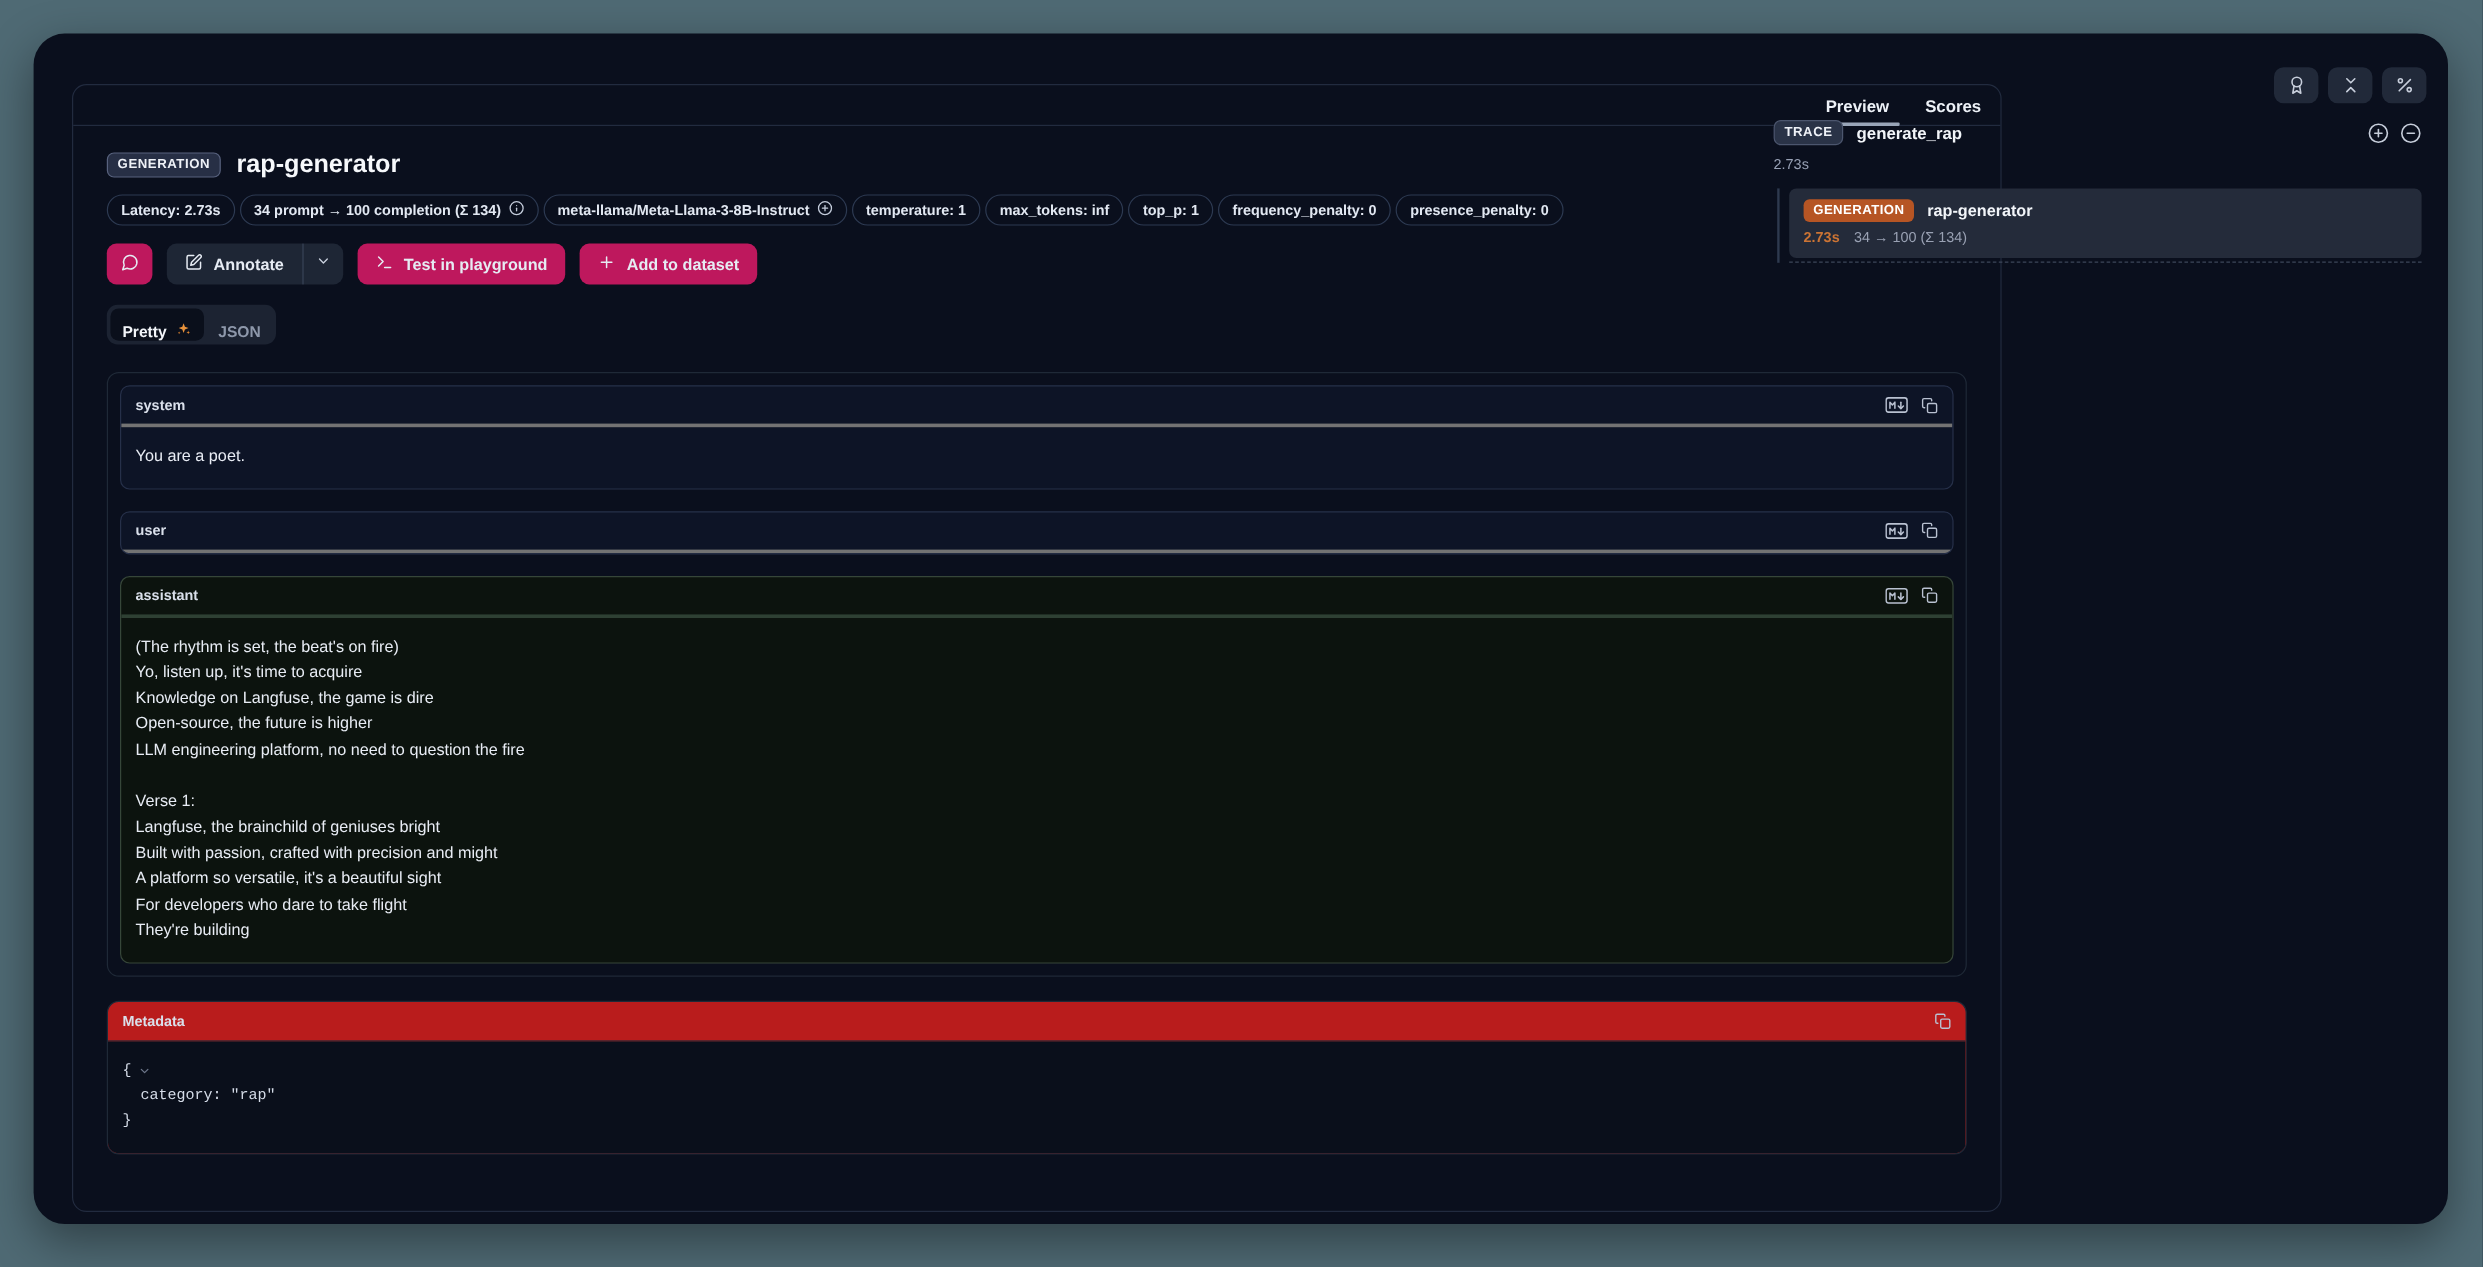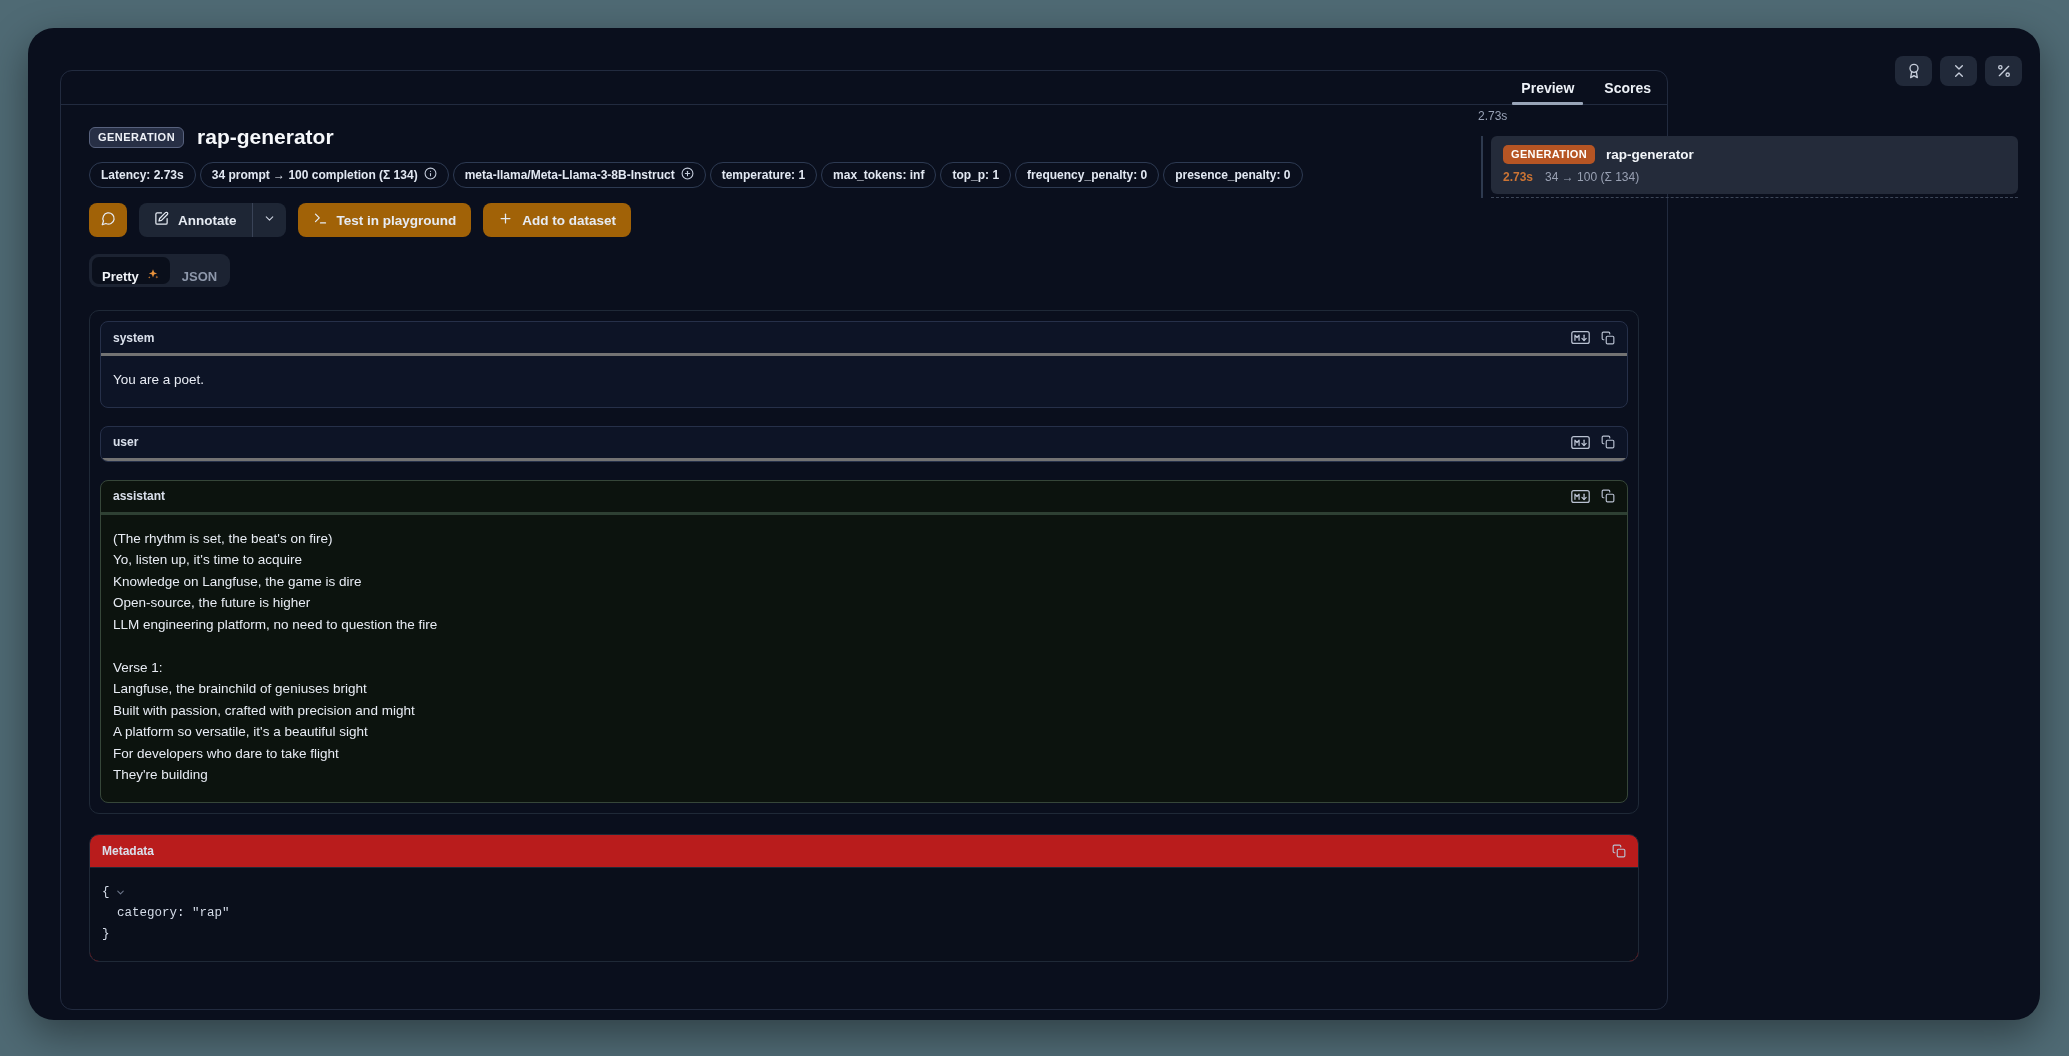--- a/index.html
+++ b/index.html
@@ -55,21 +55,21 @@
   .badges { margin-top:13px; display:flex; flex-wrap:wrap; gap:4px; }
   .badge {
     height:26px; padding:0 11px; border:1px solid #2D3A52; border-radius:13px;
     display:inline-flex; align-items:center; gap:6px;
     font-size:12px; font-weight:600; color:#E2E8F2; white-space:nowrap;
   }
   .badge svg { width:13px; height:13px; color:#C3CBDA; }
 
   .actions { margin-top:15px; display:flex; align-items:center; gap:12px; }
   .btn {
-    height:34px; background:#a16207; border-radius:8px; border:none; cursor:pointer;
+    height:34px; background:#be185d; border-radius:8px; border:none; cursor:pointer;
     color:#E6EBF3; font-family:inherit; font-size:13.5px; font-weight:600;
     display:inline-flex; align-items:center; gap:9px; padding:0 15px;
   }
   .btn svg { width:15px; height:15px; }
   .btn.icon-only { width:38px; padding:0; justify-content:center; }
   .btn-split { display:inline-flex; background:#1E2635; border-radius:8px; height:34px; }
   .btn-split .main-part {
     display:flex; align-items:center; gap:9px; padding:0 15px; cursor:pointer;
     color:#E6EBF3; font-size:13.5px; font-weight:600;
   }
@@ -382,20 +382,39 @@
           </div>
           <div class="meta-line"><span>  category: "rap"</span></div>
           <div class="meta-line"><span>}</span></div>
         </div>
       </div>
 
     </div>
   </div>
 
   <div class="sidebar">
+    <div class="trace-row">
+      <span class="trace-badge">TRACE</span>
+      <span class="trace-name">generate_rap</span>
+      <span class="trace-actions">
+        <span class="circle-btn">
+            <svg viewBox="0 0 24 24" fill="none" stroke="currentColor" stroke-width="1.8" stroke-linecap="round">
+              <circle cx="12" cy="12" r="10"></circle>
+              <line x1="12" y1="8" x2="12" y2="16"></line>
+              <line x1="8" y1="12" x2="16" y2="12"></line>
+            </svg>
+          </span>
+        <span class="circle-btn">
+            <svg viewBox="0 0 24 24" fill="none" stroke="currentColor" stroke-width="1.8" stroke-linecap="round">
+              <circle cx="12" cy="12" r="10"></circle>
+              <line x1="8" y1="12" x2="16" y2="12"></line>
+            </svg>
+          </span>
+      </span>
+    </div>
     <div class="trace-latency">2.73s</div>
 
     <div class="tree">
       <div class="tree-guide"></div>
       <div class="tree-col">
         <div class="tree-node">
           <div class="node-line1">
             <span class="node-badge">GENERATION</span>
             <span class="node-name">rap-generator</span>
           </div>

